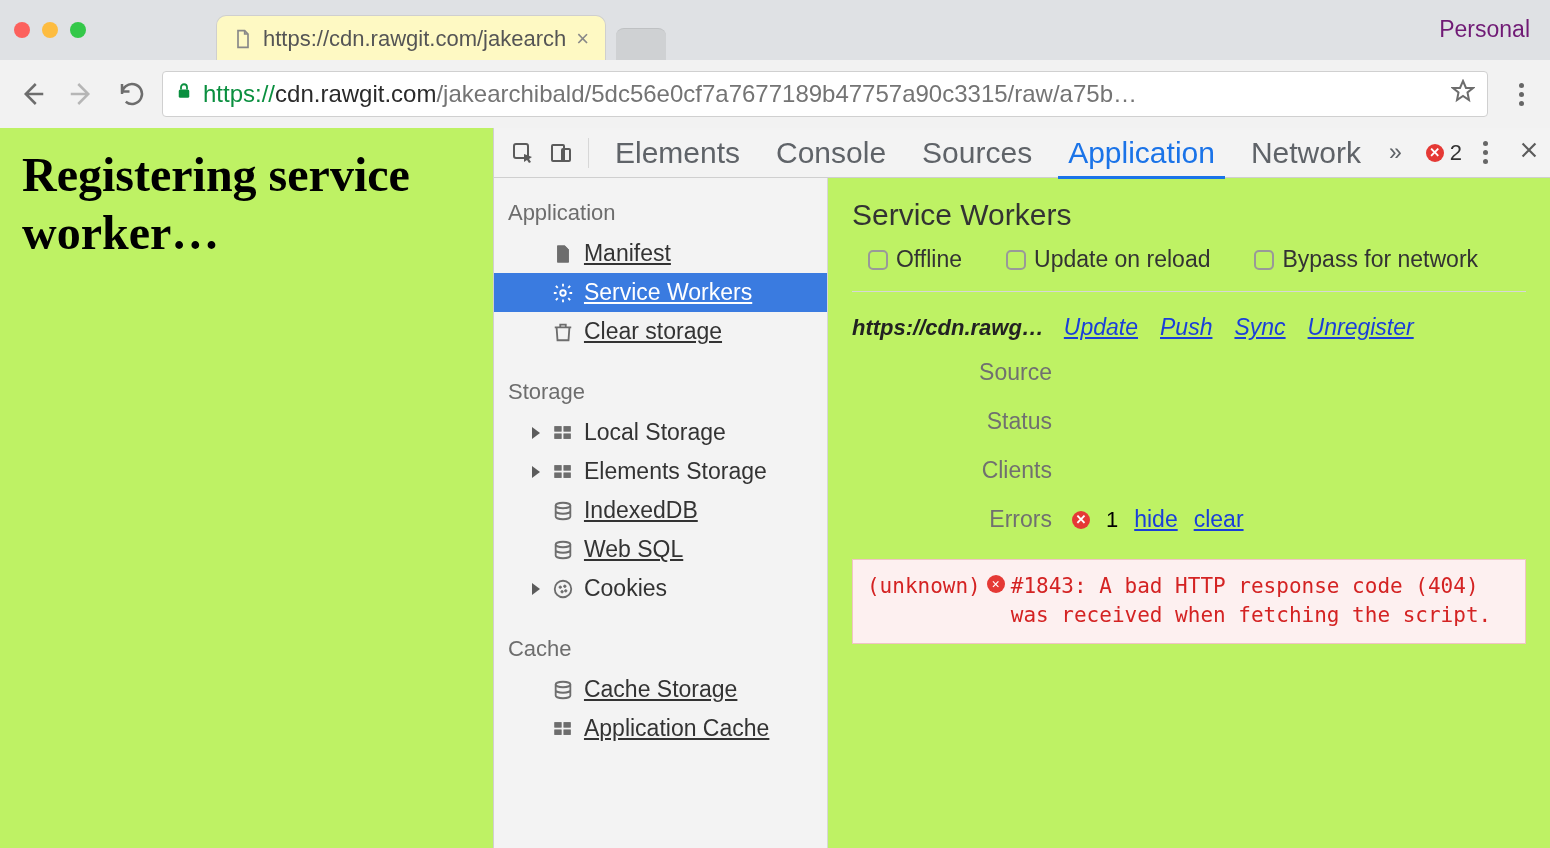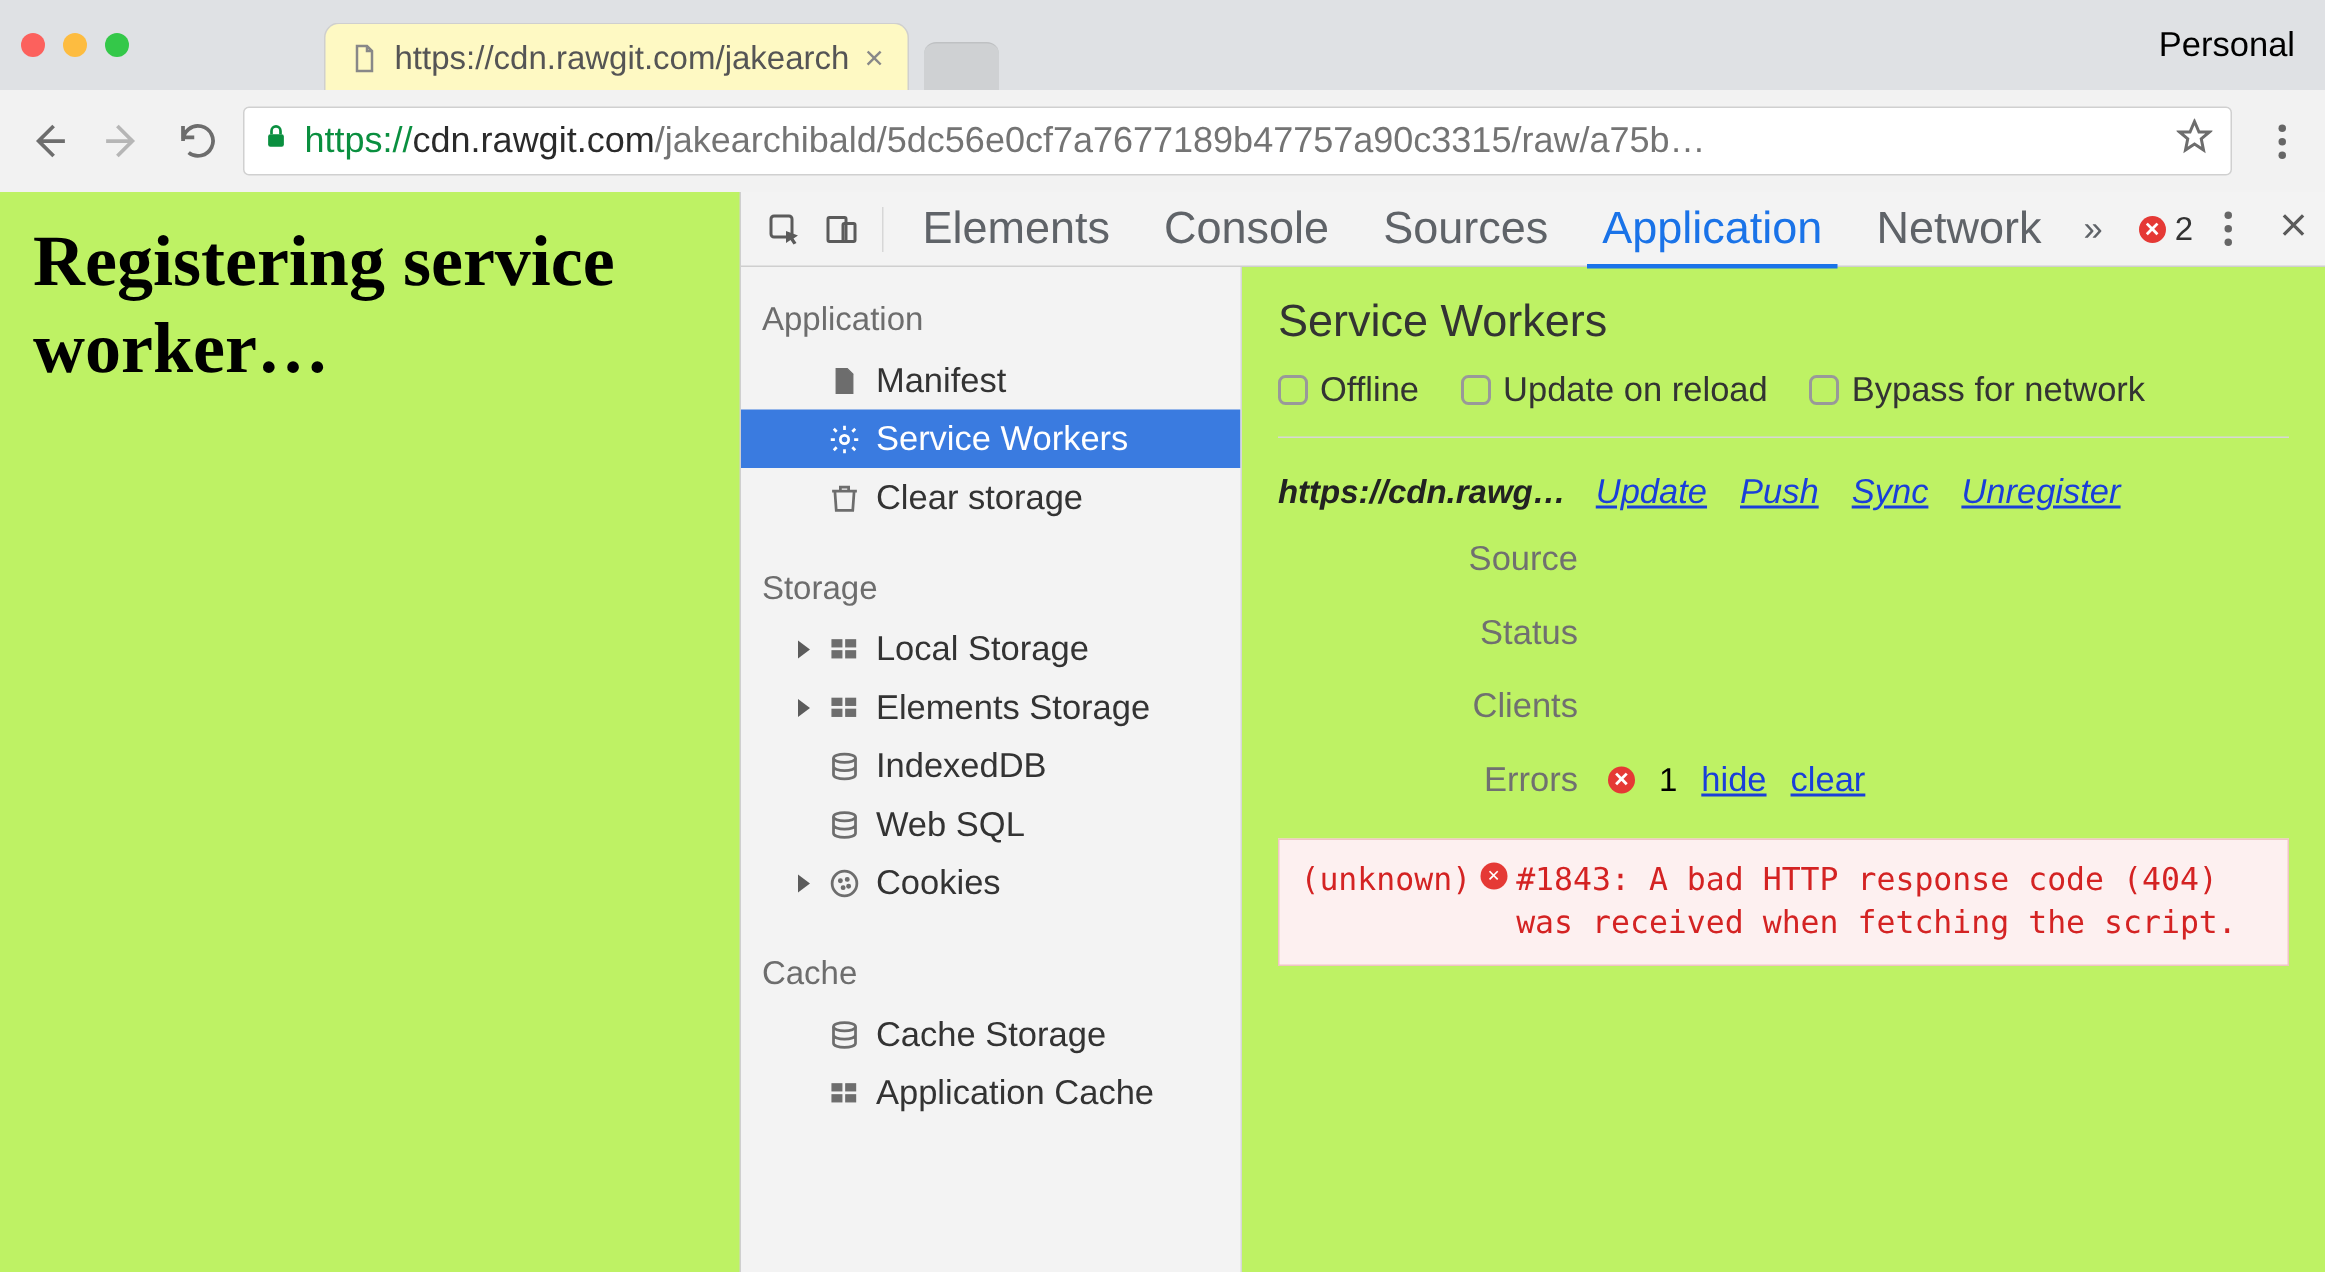--- a/index.html
+++ b/index.html
@@ -44,21 +44,21 @@
 .tab .tabtext { white-space: nowrap; overflow: hidden; text-overflow: clip; max-width: 320px; }
 .tab .close { color: #888; }
 .ghost-tab {
   width: 50px; height: 32px;
   background: #cfd1d3;
   border-top-left-radius: 8px;
   border-top-right-radius: 8px;
   margin-left: 10px;
   border-top: 1px solid #bfc1c3;
 }
-.profile { position: absolute; right: 20px; top: 16px; color: #000000; font-size: 23px; }
+.profile { position: absolute; right: 20px; top: 16px; color: #701a75; font-size: 23px; }
 
 .toolbar {
   height: 68px;
   background: #f2f2f2;
   display: flex; align-items: center;
   padding: 0 12px; gap: 10px;
 }
 .nav-btn { width: 40px; height: 40px; display: flex; align-items: center; justify-content: center; color: #6d6d6d; }
 .nav-btn.disabled { color: #b6b6b6; }
 .nav-btn svg { width: 30px; height: 30px; }
@@ -113,28 +113,28 @@
 
 
 .sidebar { width: 334px; background: #f3f3f3; border-right: 1px solid #d7d7d7; overflow: hidden; }
 .side-section { padding: 10px 0 6px; }
 .side-head { color: #6d6d6d; font-size: 22px; padding: 12px 14px 8px; }
 .side-item { display: flex; align-items: center; gap: 10px; padding: 6px 14px 6px 38px; color: #333; font-size: 23px; }
 .side-item.selected { background: #3a7be0; color: #fff; }
 .side-item.selected svg { fill: #fff; stroke: #fff; }
 .side-item svg { width: 22px; height: 22px; fill: #6d6d6d; stroke: #6d6d6d; }
 .tri { width: 0; height: 0; border-top: 6px solid transparent; border-bottom: 6px solid transparent; border-left: 8px solid #5b5b5b; margin-right: 2px; }
-.side-item.noarrow { padding-left: 58px; }
+.side-item.noarrow { padding-left: 58px; text-decoration: underline; }
 .side-item.witharrow { padding-left: 38px; }
 
 
 .pane { flex: 1; padding: 20px 24px 20px 24px; overflow: hidden; display: flex; flex-direction: column; }
 .pane h2 { font-size: 30px; font-weight: 400; color: #333; margin-bottom: 14px; }
 .checks { display: flex; gap: 28px; color: #333; border-bottom: 1px solid #d7d7d7; padding-bottom: 18px; overflow: hidden; white-space: nowrap; }
-.chk { display: flex; align-items: center; gap: 8px; font-size: 23px; }
+.chk { display: flex; align-items: center; gap: 8px; font-size: 23px; margin-left: 16px; }
 .chkbox { width: 20px; height: 20px; border: 2px solid #999; border-radius: 5px; flex-shrink: 0; }
 
 .origin-row { display: flex; align-items: baseline; gap: 20px; padding-top: 22px; padding-bottom: 18px; font-style: italic; }
 .origin-row .scope { font-weight: 700; color: #222; }
 .link { color: #1a3fd9; text-decoration: underline; font-size: 23px; }
 
 .kv { display: grid; grid-template-columns: 220px 1fr; row-gap: 22px; align-items: center; margin-left: 0; }
 .kv .klabel { text-align: right; color: #707070; font-size: 23px; padding-right: 20px; }
 .kv .kval { display: flex; align-items: center; gap: 16px; }
 

